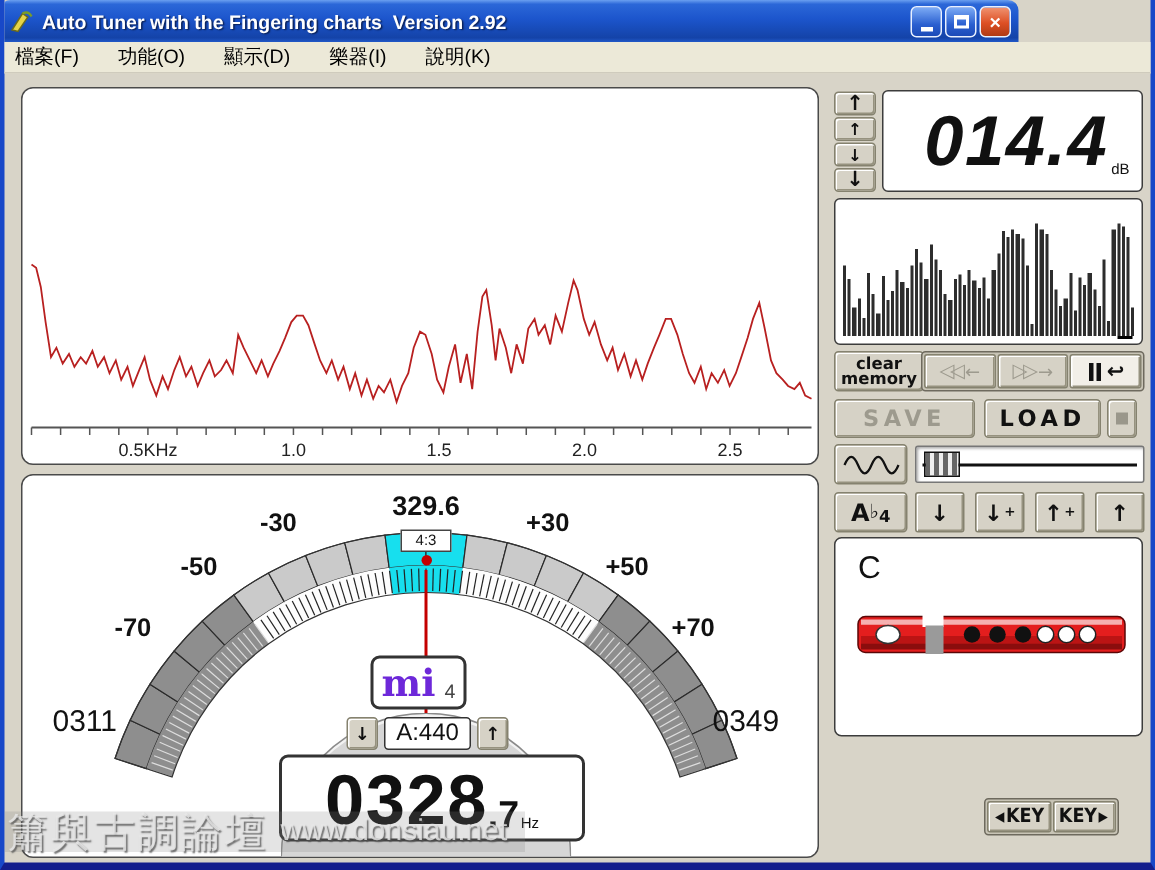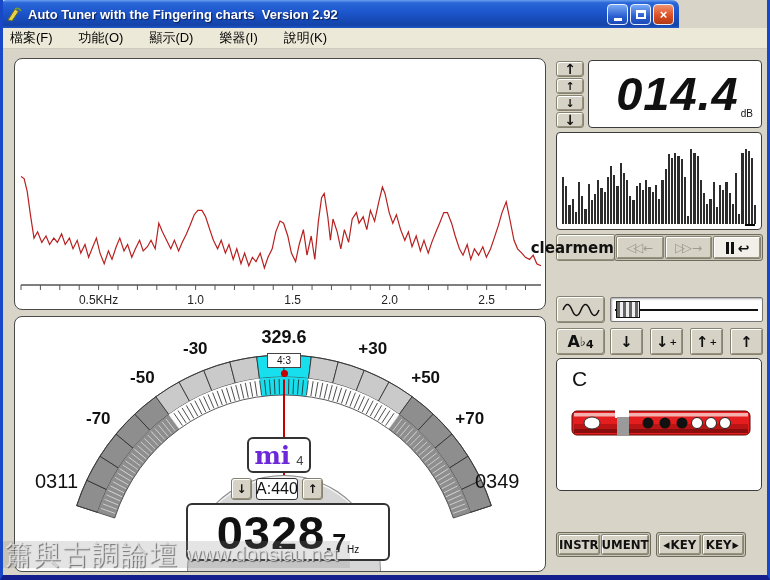--- a/index.html
+++ b/index.html
@@ -41,21 +41,21 @@
   .arrow-stack .btn.big{font-size:14px;font-weight:900;}
   .db-display{position:absolute;left:36px;top:2px;width:174px;height:68px;background:#fff;border:1px solid #3c3c3c;border-radius:4px;
     display:flex;align-items:center;justify-content:flex-end;padding:0 6px 0 0;}
   .db-digits{font-size:47px;font-weight:800;font-style:italic;letter-spacing:1px;color:#111;line-height:60px;}
   .db-unit{font-size:10px;color:#111;align-self:flex-end;margin:0 2px 8px 2px;}
   .meter-box{position:absolute;left:4px;top:74px;width:206px;height:98px;background:#fff;border:1px solid #3c3c3c;border-radius:4px;}
   .meter-bars{position:absolute;left:5px;right:5px;top:6px;bottom:5px;display:flex;align-items:flex-end;gap:1px;}
   .meter-bars div{flex:1;background:#2d2d2d;}
   .meter-mark{position:absolute;right:6px;bottom:3px;width:10px;height:2px;background:#000;}
   .transport-row{position:absolute;left:0;top:176px;width:212px;height:27px;}
-  .clear-btn{position:absolute;left:4px;top:0;width:60px;height:27px;flex-direction:row;line-height:10px;font-size:15px;font-weight:bold;}
+  .clear-btn{position:absolute;left:4px;top:0;width:60px;height:27px;flex-direction:column;line-height:10px;font-size:11px;font-weight:bold;}
   .transport-group{left:62px;top:0;width:149px;height:27px;}
   .t-icon{font-size:13px;letter-spacing:-3px;margin-right:3px;}
   .t-arrow{font-size:12px;}
   .pause-bar{display:inline-block;width:3px;height:12px;background:#111;margin:0 1px;}
   .return-glyph{font-size:14px;font-weight:bold;margin-left:3px;}
   .saveload-row{position:absolute;left:0;top:208px;width:212px;height:26px;}
   .save-btn{position:absolute;left:4px;width:94px;height:26px;font-size:15px;font-weight:bold;letter-spacing:3px;}
   .load-btn{position:absolute;left:104px;width:78px;height:26px;font-size:15px;font-weight:bold;letter-spacing:3px;}
   .sq-btn{position:absolute;left:186px;width:20px;height:26px;}
   .sq-glyph{width:8px;height:8px;background:#9a978b;}
@@ -86,30 +86,30 @@
   .key-btn-group{left:104px;top:0;width:90px;height:25px;}
   .bottom-row .btn{font-size:13px;font-weight:bold;font-stretch:condensed;}
   .tri{font-size:9px;margin:0 1px;}
   
   .needle-freq{position:absolute;left:219px;top:10px;width:100px;text-align:center;font-size:18px;font-weight:600;color:#111;}
   .ratio-box{position:absolute;left:252px;top:36px;width:34px;height:15px;background:#fff;border:1px solid #444;
     font-size:10px;display:flex;align-items:center;justify-content:center;color:#111;}
   .red-dot{position:absolute;left:266px;top:53px;width:7px;height:7px;border-radius:50%;background:#c40000;}
   .range-min{position:absolute;left:20px;top:153px;font-size:20px;color:#111;}
   .range-max{position:absolute;left:460px;top:153px;font-size:20px;color:#111;}
-  .gauge-label{position:absolute;width:44px;text-align:center;font-size:17px;font-weight:600;color:#111;}
+  .gauge-label{position:absolute;width:44px;text-align:left;font-size:17px;font-weight:600;color:#111;}
   .hub{position:absolute;left:172px;top:158px;width:194px;height:98px;background:#d6d6d6;
     border:1px solid #8a8a8a;border-bottom:none;border-radius:100px 100px 0 0;box-shadow:inset 0 2px 0 #f2f2f2;}
   .note-box{position:absolute;left:232px;top:120px;width:64px;height:36px;background:#fff;border:2px solid #333;border-radius:6px;
     display:flex;align-items:center;justify-content:center;}
   .note-name{font-family:"DejaVu Serif","Liberation Serif",serif;font-weight:bold;font-size:25px;color:#6d28d9;line-height:25px;}
   .note-oct{font-size:13px;color:#444;margin:10px 0 0 6px;}
   .ref-row{position:absolute;left:216px;top:160px;width:110px;height:23px;display:flex;gap:4px;align-items:center;}
   .mini-btn{width:21px;height:22px;font-size:12px;font-weight:900;}
-  .ref-box{width:42px;height:22px;background:#fff;border:1px solid #333;border-radius:3px;
+  .ref-box{width:58px;height:22px;background:#fff;border:1px solid #333;border-radius:3px;
     display:flex;align-items:center;justify-content:center;font-size:16px;color:#111;}
   .freq-display{position:absolute;left:171px;top:186px;width:204px;height:58px;background:#fff;border:2px solid #333;border-radius:6px;
     display:flex;align-items:flex-end;justify-content:center;padding-bottom:3px;}
   .freq-main{font-size:47px;font-weight:800;line-height:47px;letter-spacing:1px;color:#111;}
   .freq-frac{font-size:25px;font-weight:800;color:#111;line-height:25px;}
   .freq-unit{font-size:10px;color:#111;margin:0 0 1px 1px;}
   
   .watermark{position:absolute;left:0;top:541px;height:27px;z-index:50;display:flex;align-items:center;
     background:rgba(130,130,130,0.22);padding:0 12px 0 2px;width:fit-content;}
   .wm-cn{font-weight:normal;font-size:27px;letter-spacing:2px;color:rgba(232,232,232,0.82);text-shadow:1px 1px 1px rgba(80,80,80,0.8);}
@@ -469,20 +469,27 @@
           <span class="t-arrow">→</span>
         </div>
         <div class="btn" style="background:#f2efe8;">
           <span class="pause-bar"></span>
           <span class="pause-bar"></span>
           <span class="return-glyph">↩</span>
         </div>
       </div>
     </div>
 
+    <div class="saveload-row">
+      <div class="btn save-btn disabled-txt">SAVE</div>
+      <div class="btn load-btn">LOAD</div>
+      <div class="btn sq-btn">
+          <span class="sq-glyph"></span>
+        </div>
+    </div>
 
     <div class="wave-row">
       <div class="btn wave-btn">
         <svg width="40" height="18" viewBox="0 0 40 18">
           <path d="M2 9 q4.5 -11 9 0 q4.5 11 9 0 q4.5 -11 9 0 q4.5 11 9 0" fill="none" stroke="#111" stroke-width="1.5"></path>
         </svg>
       </div>
       <div class="slider">
         <div class="slider-line"></div>
         <div class="slider-thumb"></div>
@@ -527,24 +534,20 @@
         <circle cx="94" cy="14" r="5.5" fill="#111111"></circle>
         <circle cx="111" cy="14" r="5.5" fill="#111111"></circle>
         <circle cx="126" cy="14" r="5.5" fill="#ffffff" stroke="#222" stroke-width="1"></circle>
         <circle cx="140" cy="14" r="5.5" fill="#ffffff" stroke="#222" stroke-width="1"></circle>
         <circle cx="154" cy="14" r="5.5" fill="#ffffff" stroke="#222" stroke-width="1"></circle>
       </svg>
     </div>
 
 
     <div class="bottom-row">
-      <div class="btn-group instr-btn-group">
-        <div class="btn">INSTR</div>
-        <div class="btn">UMENT</div>
-      </div>
       <div class="btn-group key-btn-group">
         <div class="btn">
           <span class="tri">◀</span>
           <span>KEY</span>
         </div>
         <div class="btn">
           <span>KEY</span>
           <span class="tri">▶</span>
         </div>
       </div>

